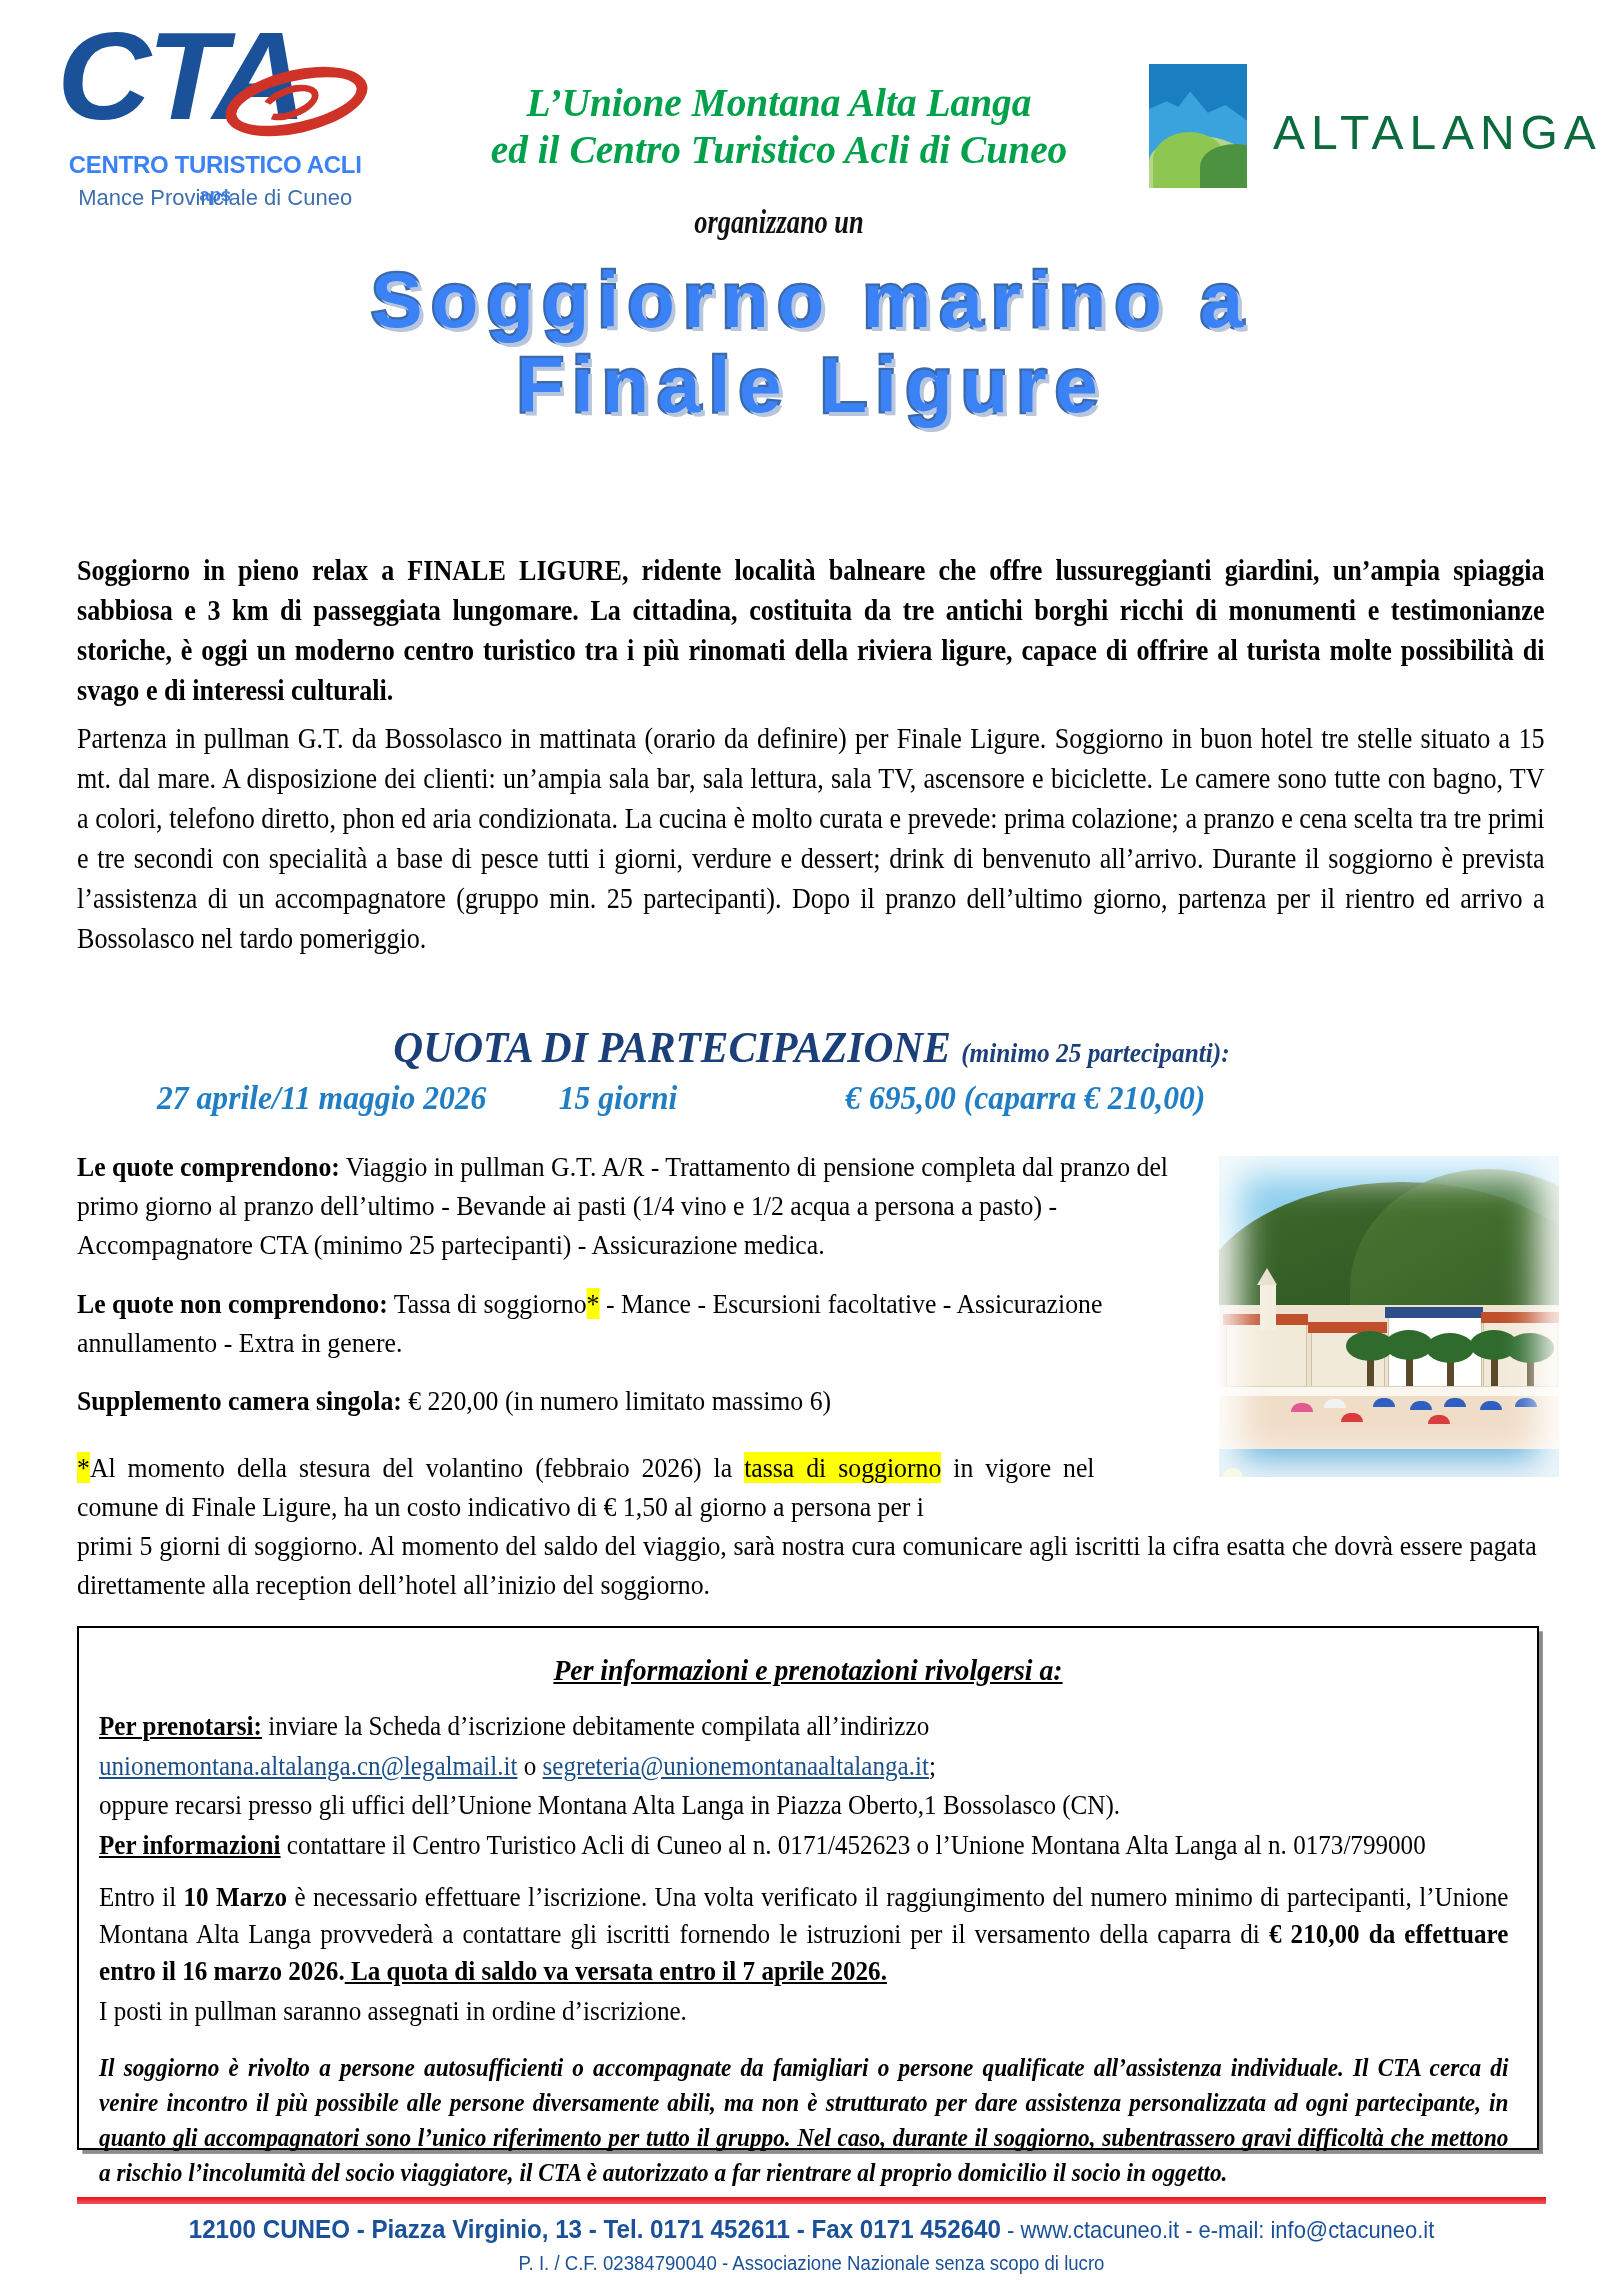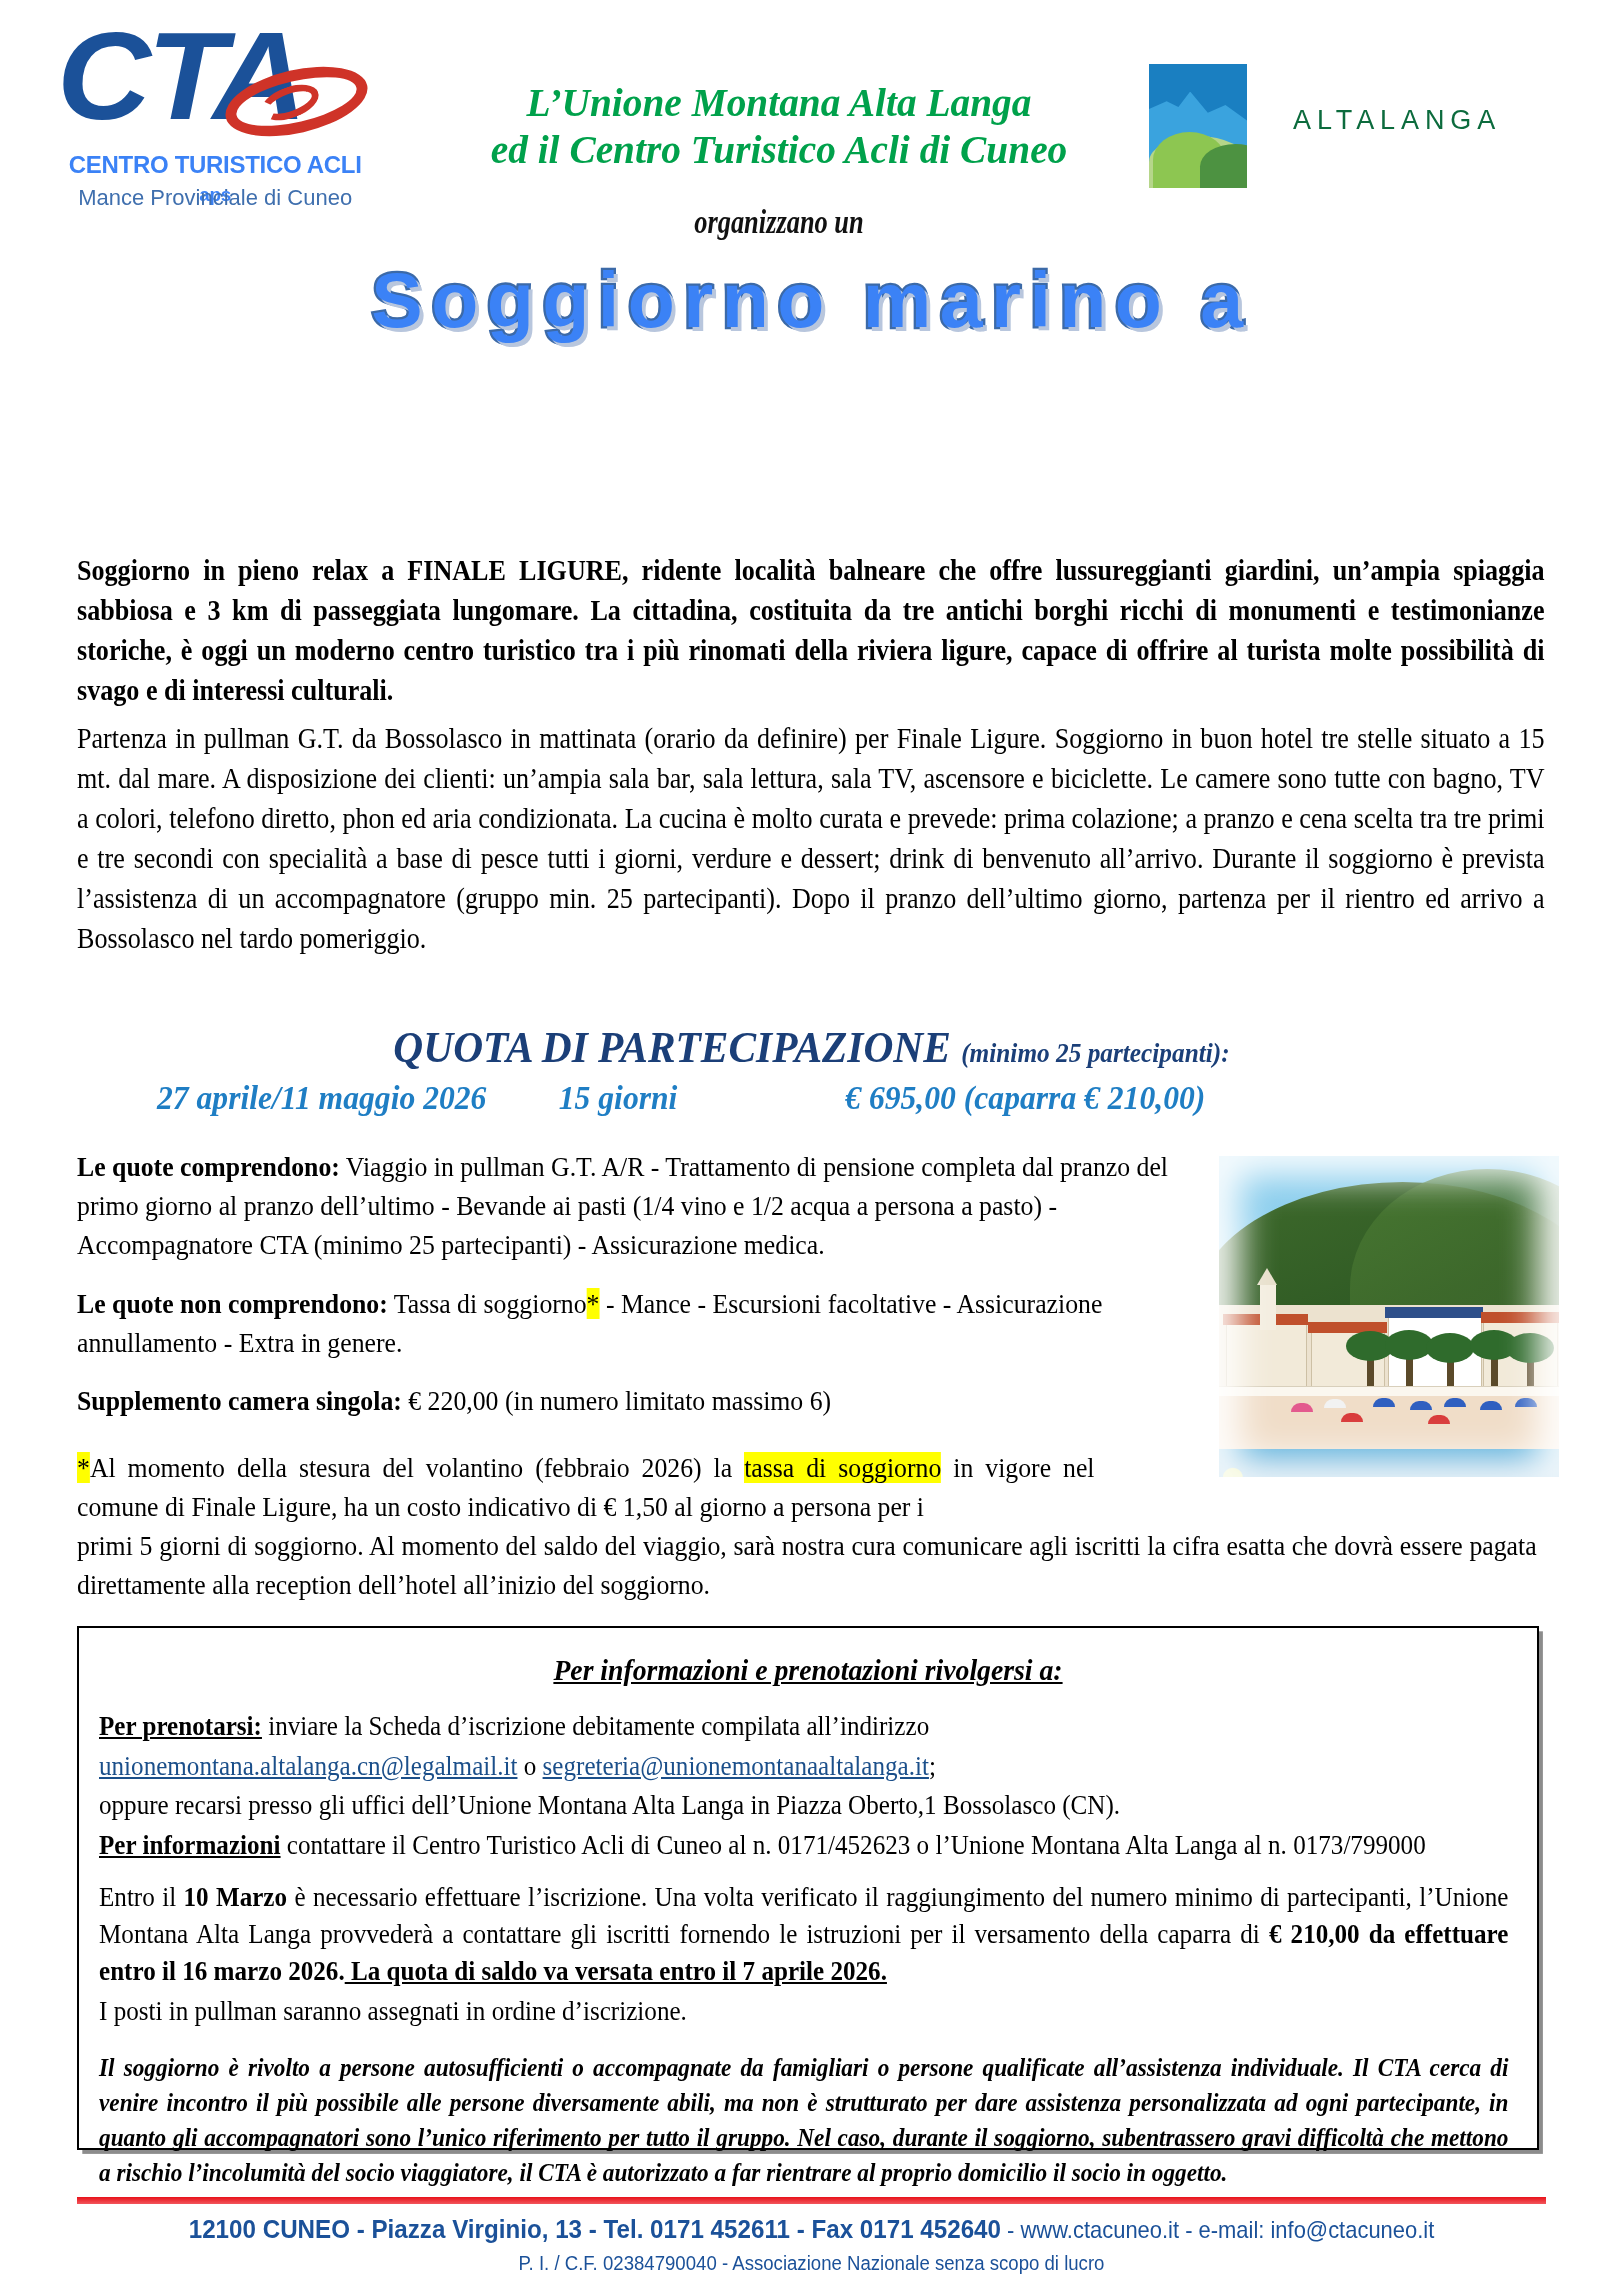--- a/index.html
+++ b/index.html
@@ -78,23 +78,22 @@
     position:absolute;left:0;top:0;width:98px;height:124px;overflow:hidden;
     background:#1a7fc1;
   }
   .alta-mark .sky2{position:absolute;left:0;top:27.5px;width:98px;height:97px;background:#3aa3de;clip-path:polygon(0 18%,18% 10%,30% 16%,42% 0,60% 22%,78% 14%,100% 30%,100% 100%,0 100%);}
   .alta-mark .hill-lt{position:absolute;left:0;top:72px;width:98px;height:52px;background:#b6d68a;border-radius:100% 100% 0 0 / 100% 100% 0 0;}
   .alta-mark .hill-md{position:absolute;left:3.9px;top:68px;width:73px;height:56px;background:#8dc651;border-radius:100% 100% 0 0 / 100% 100% 0 0;}
   .alta-mark .hill-dk{position:absolute;left:51px;top:80px;width:71px;height:45px;background:#4d9241;border-radius:100% 100% 0 0 / 100% 100% 0 0;}
   .alta-word{
     position:absolute;left:124px;top:41px;
     font-family:"Liberation Sans", sans-serif;
-    font-size:27px;letter-spacing:5.9px;color:#0c6b3d;font-weight:500;
+    font-size:48px;letter-spacing:5.9px;color:#0c6b3d;font-weight:500;
     white-space:nowrap;
-    margin-left:20px;
   }
 
   
   .wordart{
     position:absolute;left:0;top:262px;width:1623px;text-align:center;
     font-family:"Liberation Sans", sans-serif;
     font-weight:bold;font-size:77px;line-height:77px;
     letter-spacing:8.5px;
     color:#3b82f6;
     -webkit-text-stroke:4.6px #3c6aa8;
@@ -251,20 +250,21 @@
         <div class="hill-lt"></div>
         <div class="hill-md"></div>
         <div class="hill-dk"></div>
       </div>
       <div class="alta-word">ALTALANGA</div>
     </div>
   </div>
 
   <div class="wordart">
     <span>Soggiorno marino a</span>
+    <span class="l2">Finale Ligure</span>
   </div>
 
   <div class="body-wrap">
     <p class="txt lead">Soggiorno in pieno relax a FINALE LIGURE, ridente località balneare che offre lussureggianti giardini, un’ampia spiaggia sabbiosa e 3 km di passeggiata lungomare. La cittadina, costituita da tre antichi borghi ricchi di monumenti e testimonianze storiche, è oggi un moderno centro turistico tra i più rinomati della riviera ligure, capace di offrire al turista molte possibilità di svago e di interessi culturali.</p>
     <p class="txt gap">Partenza in pullman G.T. da Bossolasco in mattinata (orario da definire) per Finale Ligure. Soggiorno in buon hotel tre stelle situato a 15 mt. dal mare. A disposizione dei clienti: un’ampia sala bar, sala lettura, sala TV, ascensore e biciclette. Le camere sono tutte con bagno, TV a colori, telefono diretto, phon ed aria condizionata. La cucina è molto curata e prevede: prima colazione; a pranzo e cena scelta tra tre primi e tre secondi con specialità a base di pesce tutti i giorni, verdure e dessert; drink di benvenuto all’arrivo. Durante il soggiorno è prevista l’assistenza di un accompagnatore (gruppo min. 25 partecipanti). Dopo il pranzo dell’ultimo giorno, partenza per il rientro ed arrivo a Bossolasco nel tardo pomeriggio.</p>
   </div>
 
   <div class="quota-head">
     <span>QUOTA DI PARTECIPAZIONE</span>
     <span class="small">(minimo 25 partecipanti):</span>

